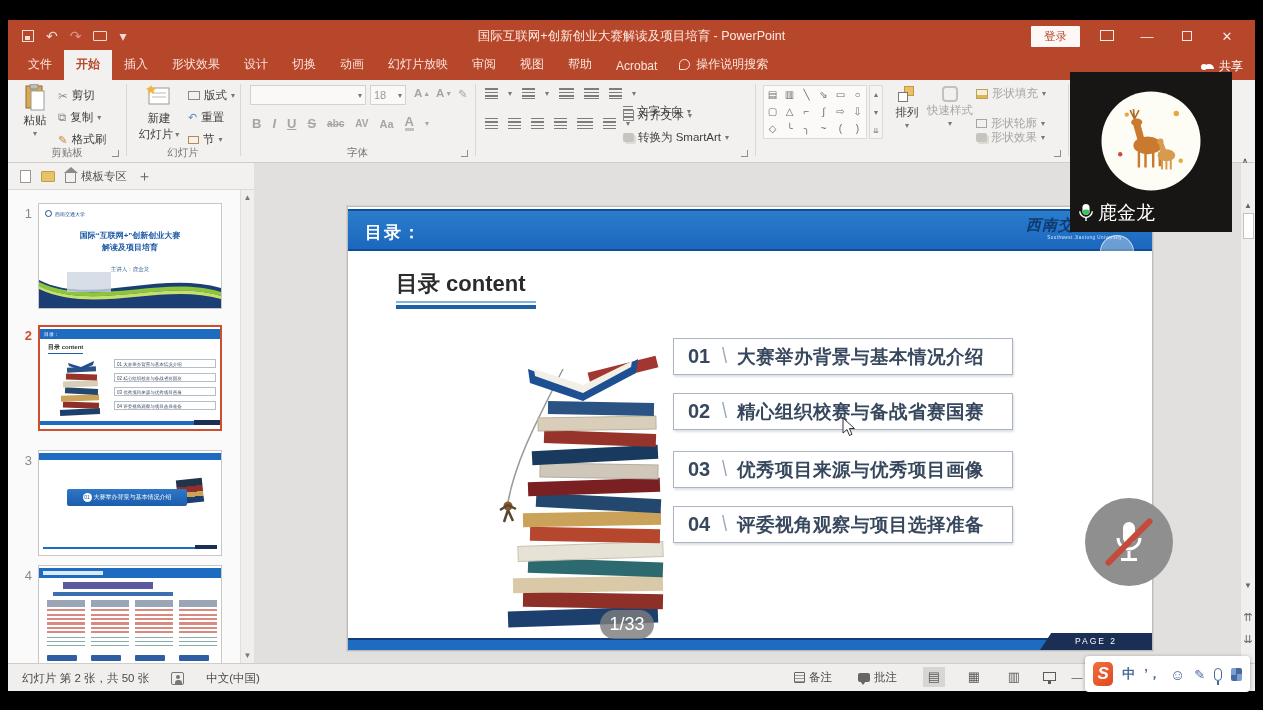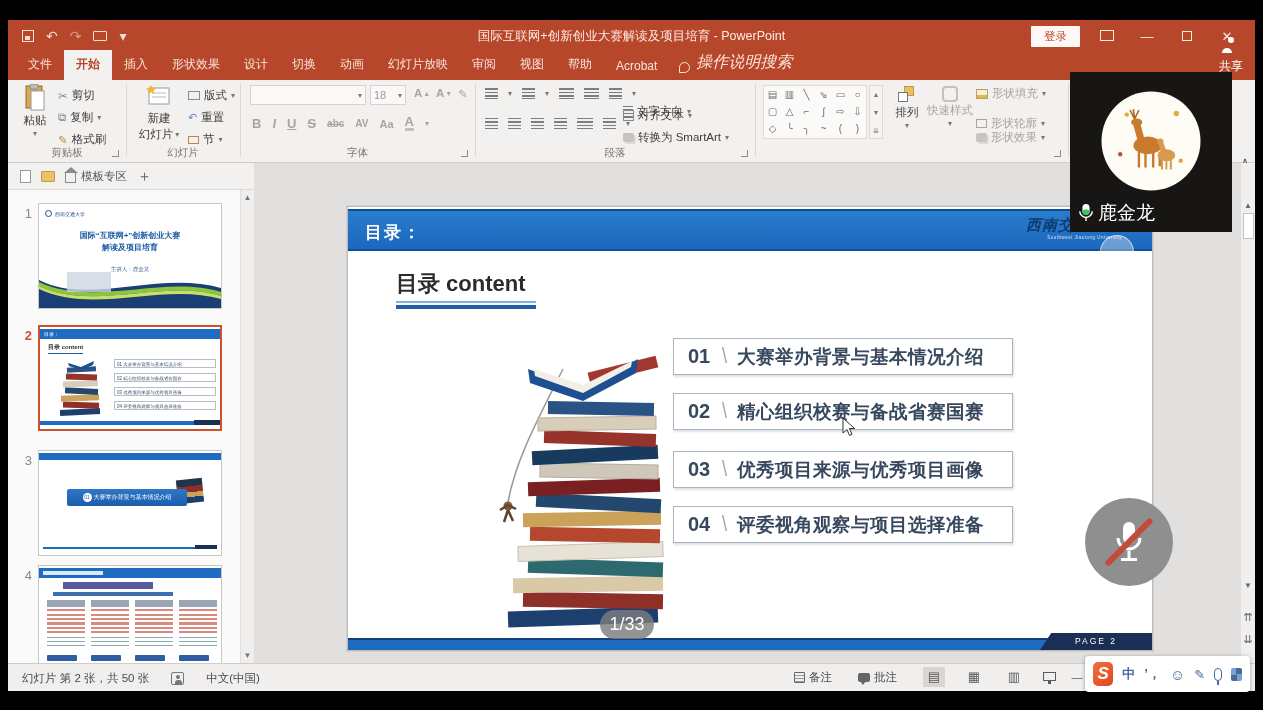--- a/index.html
+++ b/index.html
@@ -18,23 +18,23 @@
   .title-text{position:absolute;left:0;right:0;top:8px;text-align:center;font-size:12.5px;color:#ffe9e2;}
   .login-btn{position:absolute;right:175px;top:6px;background:#fdf7f5;color:#b7472a;font-size:11.5px;padding:3px 13px;border-radius:1px;}
   .win-ctrl{position:absolute;right:8px;top:0;height:33px;display:flex;align-items:center;gap:0;}
   .win-ctrl span{width:40px;text-align:center;font-size:13px;color:#fbe9e3;}
   .ic-ribopt{width:14px;height:11px;border:1.5px solid #fbe9e3;display:inline-block;}
 
   
   .tabsrow{position:absolute;left:0;top:33px;width:100%;height:27px;background:#b7472a;display:flex;align-items:flex-end;}
   .rtab{font-size:12px;color:#fbe3db;padding:6px 12px 7px;white-space:nowrap;}
   .rtab.active{background:#f3f1f0;color:#b7472a;font-weight:bold;}
-  .tellme{display:flex;align-items:flex-end;gap:6px;color:#fbe3db;font-size:16px;padding:6px 10px 7px;font-style:italic;}
+  .tellme{display:flex;align-items:center;gap:6px;color:#fbe3db;font-size:12px;padding:6px 10px 7px;}
   .bulb{width:11px;height:11px;border:1.5px solid #fbe3db;border-radius:50% 50% 50% 0;display:inline-block;}
-  .share{position:absolute;right:12px;bottom:5px;display:flex;align-items:center;gap:5px;color:#fff;font-size:12px;flex-direction:column;}
+  .share{position:absolute;right:12px;bottom:5px;display:flex;align-items:center;gap:5px;color:#fff;font-size:12px;}
   .p-head{width:6px;height:6px;border-radius:50%;background:#fff;display:inline-block;}
   .p-body{width:10px;height:5px;border-radius:5px 5px 0 0;background:#fff;display:inline-block;margin-left:-8px;}
 
   
   .ribbon{position:absolute;left:0;top:60px;width:100%;height:83px;background:#f3f1f0;border-bottom:1px solid #cfccc9;}
   .vsep{position:absolute;top:4px;bottom:6px;width:1px;background:#dad7d4;}
   .glabel{position:absolute;bottom:2px;font-size:10.5px;color:#7a7672;text-align:center;}
   .lnch{position:absolute;bottom:5px;width:7px;height:7px;border-right:1px solid #908c88;border-bottom:1px solid #908c88;}
   .bigbtn{position:absolute;display:flex;flex-direction:column;align-items:center;font-size:11.5px;color:#3f3d3b;gap:1px;}
   .smbtn{position:absolute;display:flex;align-items:center;gap:4px;font-size:11.5px;color:#3f3d3b;white-space:nowrap;}
@@ -322,21 +322,20 @@
     <div class="smbtn" style="left:615px;top:28px">
           <span class="ic-ribopt" style="border-color:#8a8a8a;width:11px;height:11px"></span>
           <span>对齐文本</span>
           <span class="caret">▾</span>
         </div>
     <div class="smbtn" style="left:615px;top:50px">
           <span class="eff-ic"></span>
           <span>转换为 SmartArt</span>
           <span class="caret">▾</span>
         </div>
-    <div class="glabel" style="left:467px;width:280px">段落</div>
     <div class="lnch" style="left:733px"></div>
     <div class="vsep" style="left:747px"></div>
 
     <div class="abs" style="left:755px;top:5px;width:104px;height:54px;background:#fbfaf9;border:1px solid #dcd9d6;display:grid;grid-template-columns:repeat(6,1fr);">
       <span class="shapecell">▤</span>
       <span class="shapecell">▥</span>
       <span class="shapecell">╲</span>
       <span class="shapecell">⇘</span>
       <span class="shapecell">▭</span>
       <span class="shapecell">○</span>

